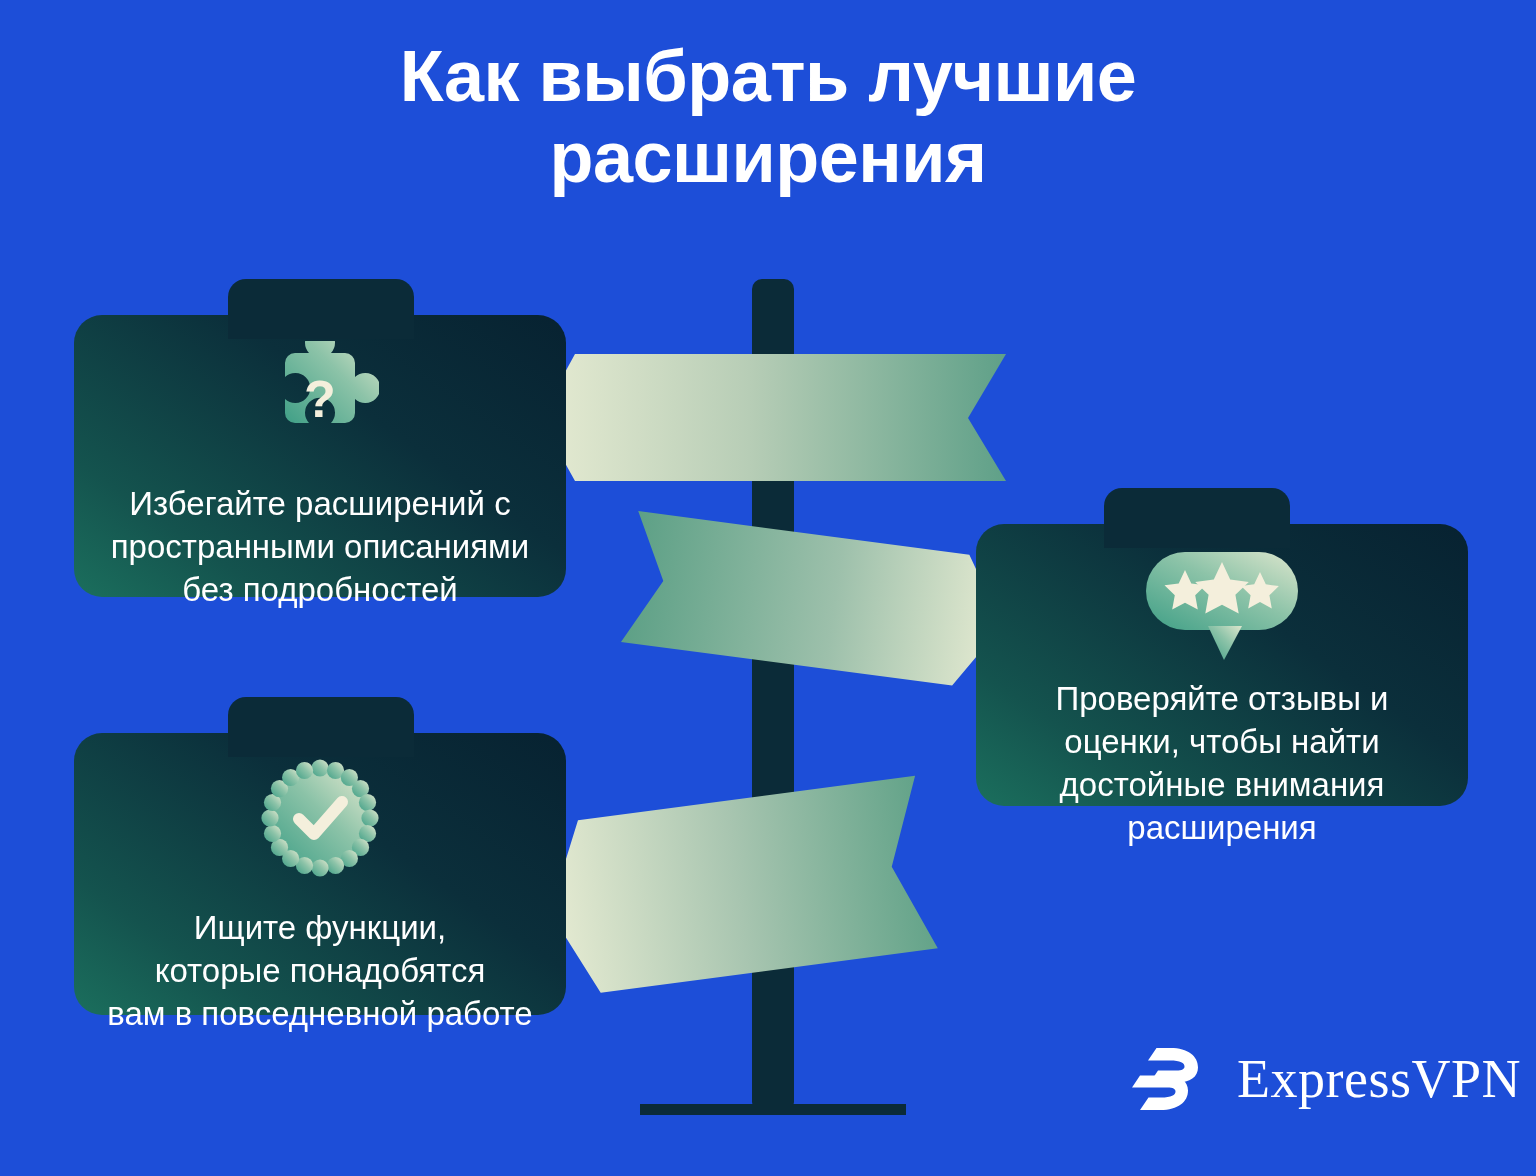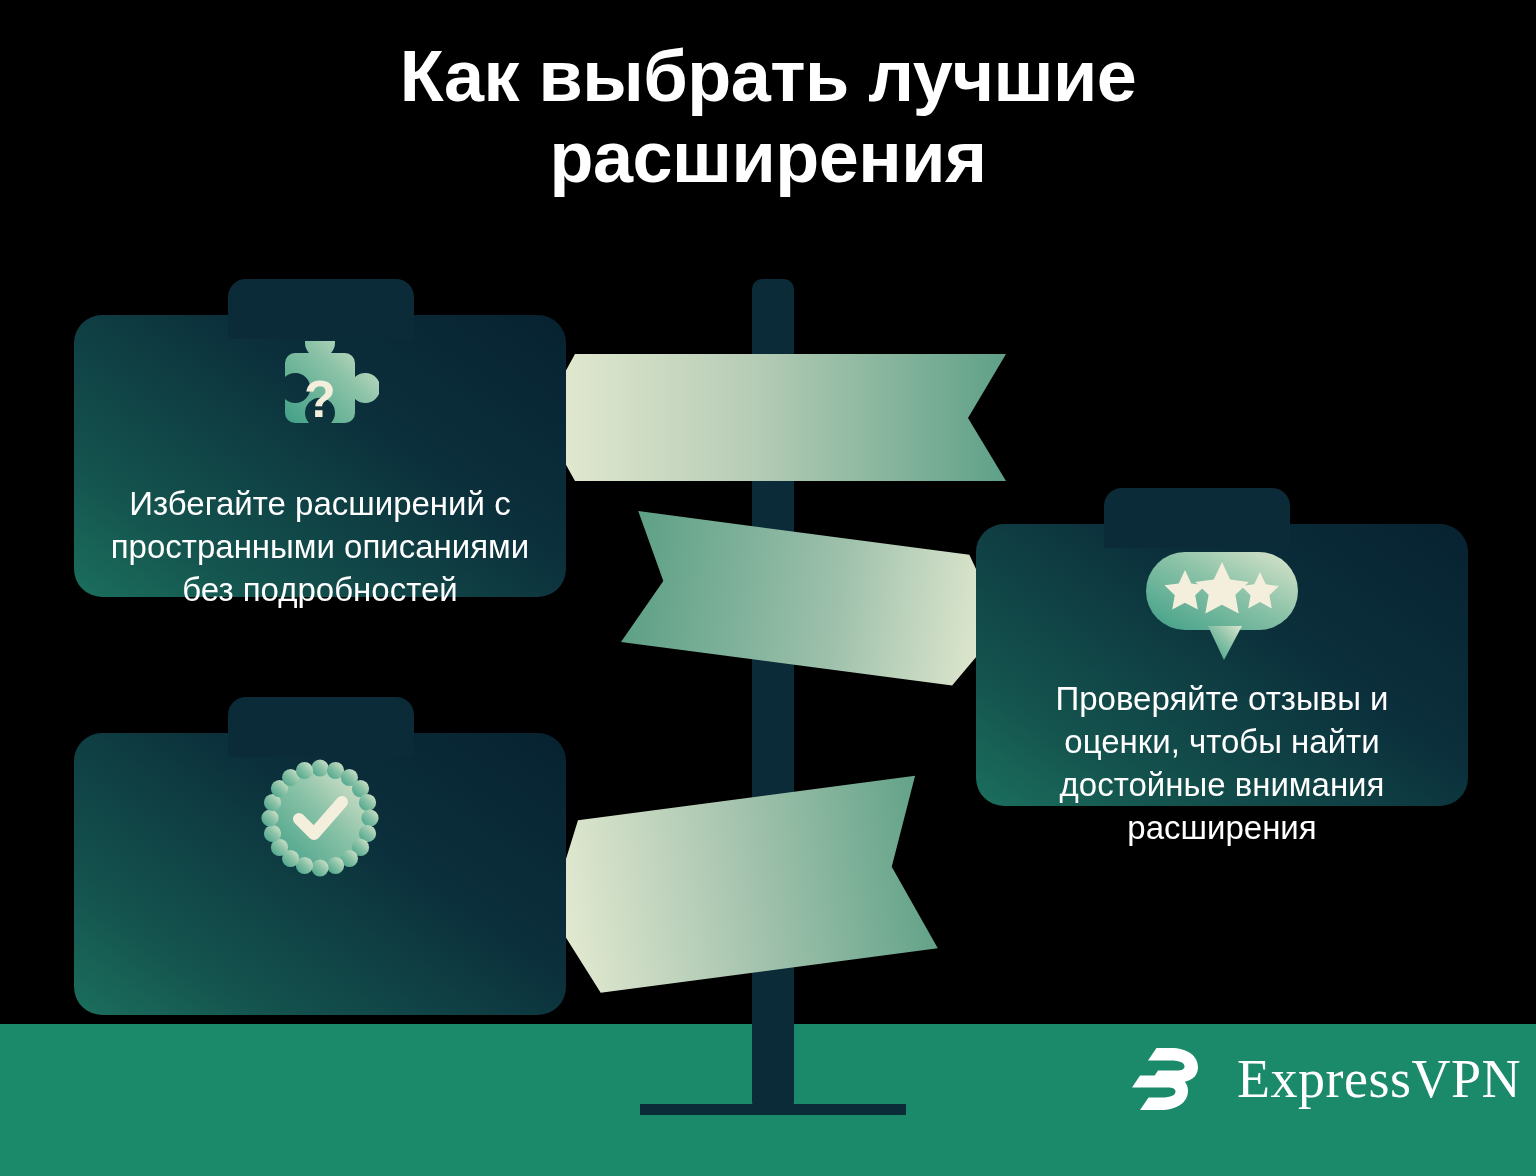--- a/index.html
+++ b/index.html
@@ -4,22 +4,22 @@
 <style>
   * { margin:0; padding:0; box-sizing:border-box; }
   html, body {
     width:1536px; height:1176px;
     background:#1b8a6a;
     font-family:"Liberation Sans", sans-serif;
     overflow:hidden;
   }
   #stage {
     position:relative;
-    width:1536px; height:1024px;
-    background:#000000;
+    width:1536px; height:1176px;
+    background:#1d4ed8;
   }
 
   
   #title {
     position:absolute;
     left:0; top:36px;
     width:1536px;
     text-align:center;
     color:#ffffff;
     font-size:72px;
@@ -243,20 +243,23 @@
               <circle cx="-50" cy="0" r="8.6"></circle>
               <circle cx="-47.5" cy="-15.5" r="8.6"></circle>
               <circle cx="-40.5" cy="-29.4" r="8.6"></circle>
               <circle cx="-29.4" cy="-40.5" r="8.6"></circle>
               <circle cx="-15.5" cy="-47.5" r="8.6"></circle>
             </g>
           </g>
           <path d="M38 60 L53 75 L81 43" stroke="#f4efdc" stroke-width="12" fill="none" stroke-linecap="round" stroke-linejoin="round"></path>
         </svg>
       </div>
+      <div class="card-text">Ищите функции,
+которые понадобятся
+вам в повседневной работе</div>
     </div>
   </div>
 
   <div id="logo">
     <svg width="74" height="62" viewBox="0 0 74 62" xmlns="http://www.w3.org/2000/svg">
       <path fill="#ffffff" d="
         M38.5 0
         C56 0 66 8 66 19.5
         C66 29 58 34.5 45 34.5
         L18 34.5

